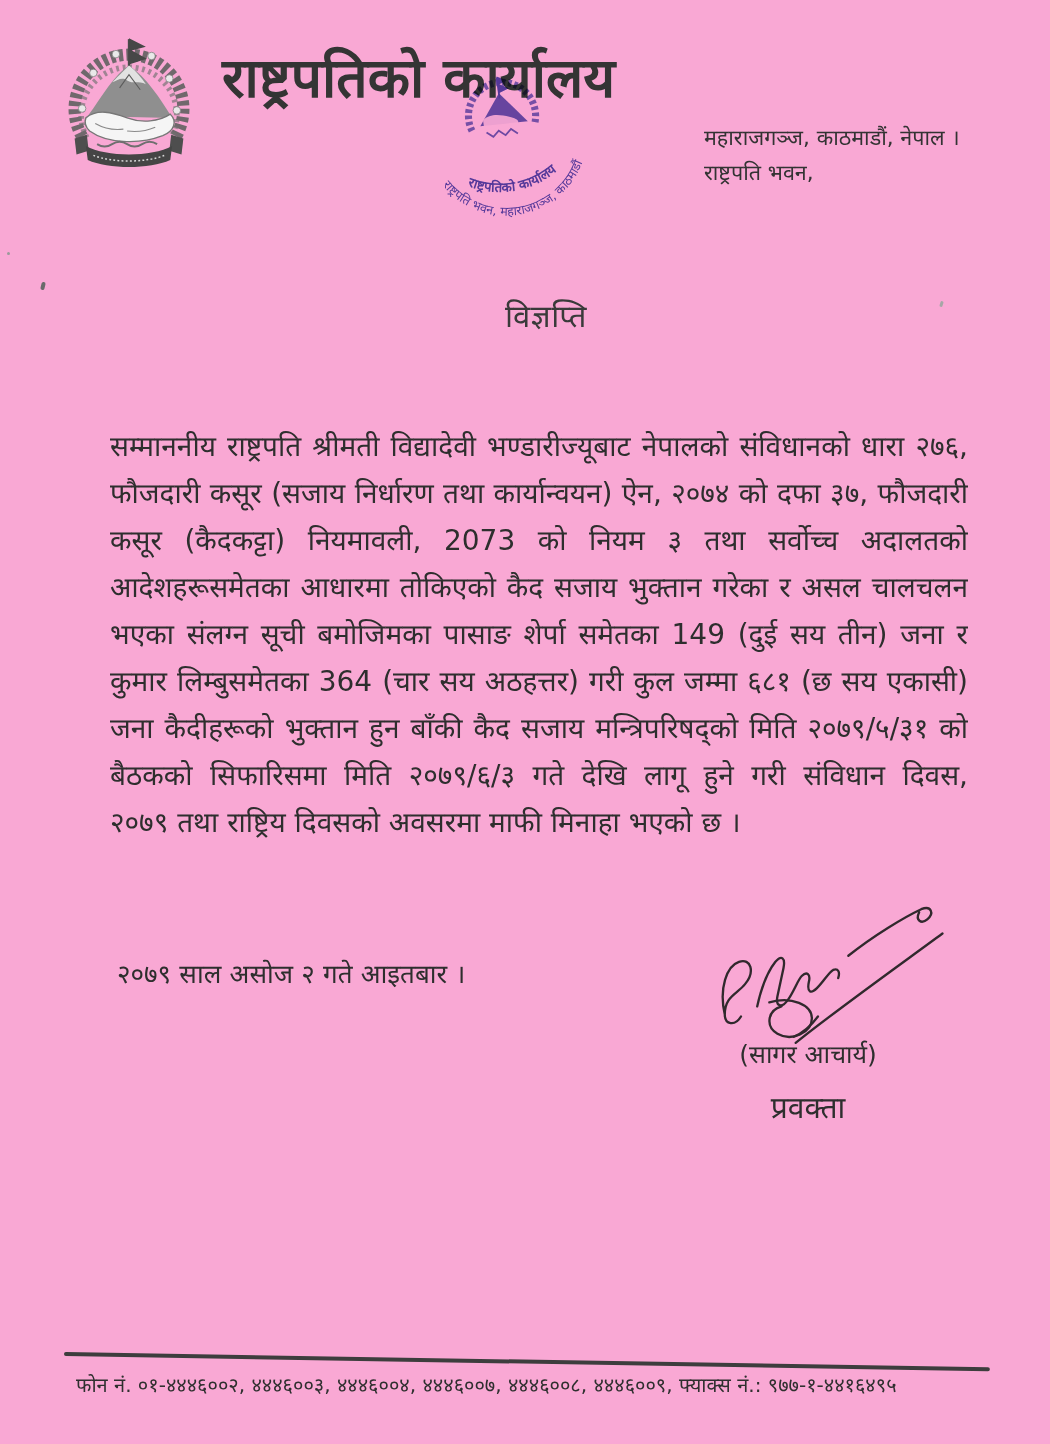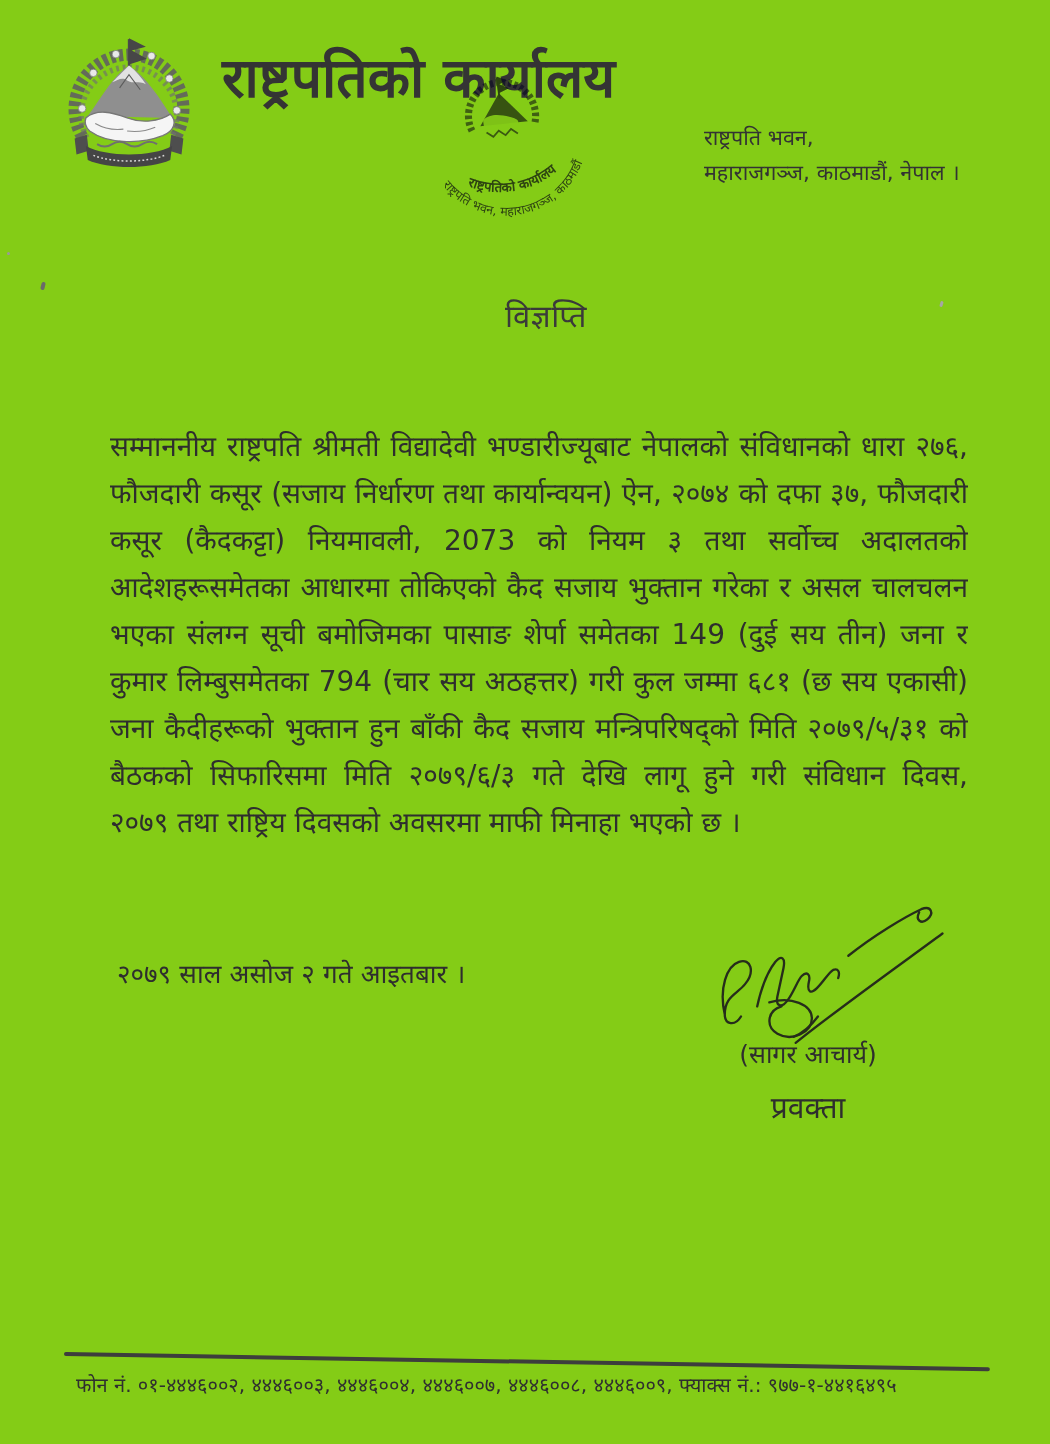--- a/index.html
+++ b/index.html
@@ -3,21 +3,21 @@
 <meta charset="utf-8">
 <style>
   * { margin: 0; padding: 0; box-sizing: border-box; }
   html, body { background: #e8e8e8; }
   body { font-family: "DejaVu Sans", sans-serif; }
   .page {
     position: relative;
     width: 1050px;
     height: 1444px;
     margin: 0 auto;
-    background: #84cc16;
+    background: #f9a8d4;
     color: #2b2b2b;
     overflow: hidden;
   }
   
   .emblem {
     position: absolute;
     left: 54px; top: 26px;
     width: 150px; height: 150px;
   }
   .office-title {
@@ -176,33 +176,33 @@
     </g>
     <text font-size="15" font-weight="bold" fill="#4a48b4">
       <textPath href="#arcInner" startOffset="50%" text-anchor="middle">राष्ट्रपतिको कार्यालय</textPath>
     </text>
     <text font-size="14" fill="#4a48b4">
       <textPath href="#arcOuter" startOffset="50%" text-anchor="middle">राष्ट्रपति भवन, महाराजगञ्ज, काठमाडौं</textPath>
     </text>
   </svg>
 
   <div class="header-address">
+    <div>महाराजगञ्ज, काठमाडौं, नेपाल ।</div>
     <div>राष्ट्रपति भवन,</div>
-    <div>महाराजगञ्ज, काठमाडौं, नेपाल ।</div>
   </div>
 
   <div class="notice-heading">विज्ञप्ति</div>
 
   <div class="notice-body">
       <div class="body-line">सम्माननीय राष्ट्रपति श्रीमती विद्यादेवी भण्डारीज्यूबाट नेपालको संविधानको धारा २७६,</div>
       <div class="body-line">फौजदारी कसूर (सजाय निर्धारण तथा कार्यान्वयन) ऐन, २०७४ को दफा ३७, फौजदारी</div>
       <div class="body-line">कसूर (कैदकट्टा) नियमावली, 2073 को नियम ३ तथा सर्वोच्च अदालतको</div>
       <div class="body-line">आदेशहरूसमेतका आधारमा तोकिएको कैद सजाय भुक्तान गरेका र असल चालचलन</div>
       <div class="body-line">भएका संलग्न सूची बमोजिमका पासाङ शेर्पा समेतका 149 (दुई सय तीन) जना र इन्द्र</div>
-      <div class="body-line">कुमार लिम्बुसमेतका 794 (चार सय अठहत्तर) गरी कुल जम्मा ६८१ (छ सय एकासी)</div>
+      <div class="body-line">कुमार लिम्बुसमेतका 364 (चार सय अठहत्तर) गरी कुल जम्मा ६८१ (छ सय एकासी)</div>
       <div class="body-line">जना कैदीहरूको भुक्तान हुन बाँकी कैद सजाय मन्त्रिपरिषद्को मिति २०७९/५/३१ को</div>
       <div class="body-line">बैठकको सिफारिसमा मिति २०७९/६/३ गते देखि लागू हुने गरी संविधान दिवस,</div>
       <div class="body-line">२०७९ तथा राष्ट्रिय दिवसको अवसरमा माफी मिनाहा भएको छ ।</div>
     </div>
 
   <div class="date-line">२०७९ साल असोज २ गते आइतबार ।</div>
 
   <svg class="signature-scribble" viewBox="0 0 250 160">
     <g fill="none" stroke="#1c1c1c" stroke-width="2.3" stroke-linecap="round" opacity="0.9">
       <path d="M 28,120 c -6,-26 2,-48 14,-52 c 12,-4 16,10 6,22 c -8,10 -20,12 -20,30 c 0,10 10,12 16,2"></path>

